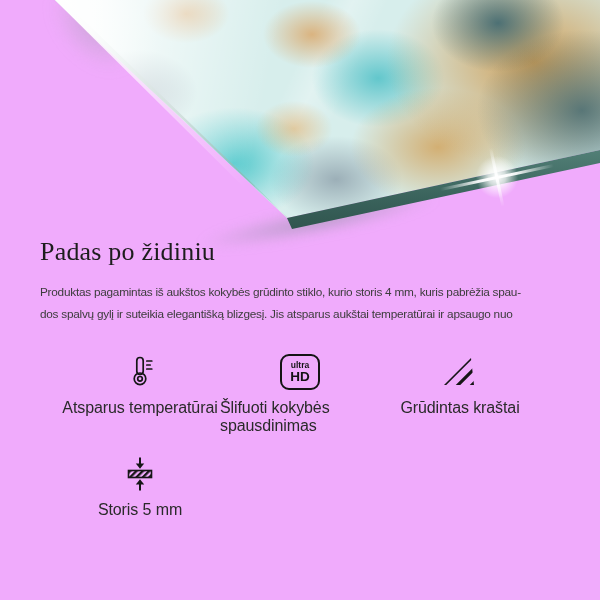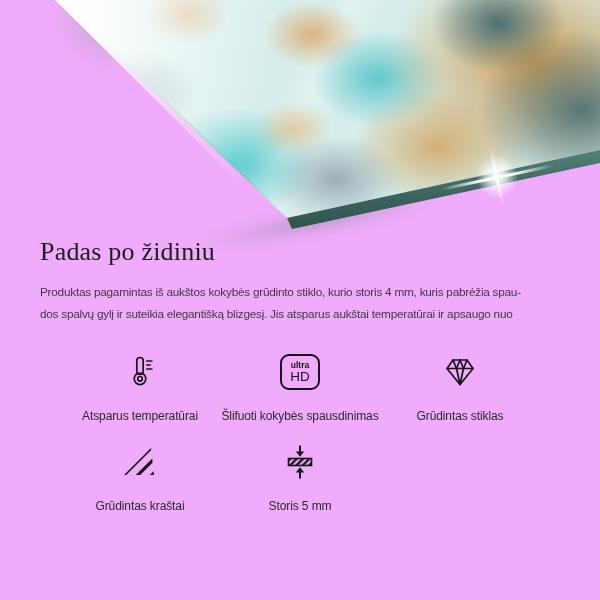--- a/index.html
+++ b/index.html
@@ -82,28 +82,28 @@
   .desc{margin:12px 0 12px 0;color:#3c3c3c;font-size:11.8px;line-height:21.5px;letter-spacing:-.25px;}
   .desc .dline{white-space:nowrap;}
 
   
   .features{
     display:grid;grid-template-columns:repeat(3,1fr);row-gap:16px;
     margin:24px 0 0 0;padding:0 20px;
   }
   .feature{display:flex;flex-direction:column;align-items:center;}
   .f-icon{height:46px;display:flex;align-items:center;justify-content:center;}
-  .f-label{margin-top:14px;font-size:12px;color:#2a2a2a;letter-spacing:-.1px;}
+  .f-label{margin-top:4px;font-size:16px;color:#2a2a2a;letter-spacing:-.1px;}
   .hd-box{
     width:36px;height:32px;border:2.3px solid #141414;border-radius:9px;
     display:flex;flex-direction:column;align-items:center;justify-content:center;
     color:#141414;line-height:1;
   }
   .hd-box .t1{font-size:8.5px;font-weight:700;letter-spacing:0;}
-  .hd-box .t2{font-size:13.5px;font-weight:400;margin-top:.5px;letter-spacing:0;}
+  .hd-box .t2{font-size:13.5px;font-weight:700;margin-top:.5px;letter-spacing:0;}
   svg.icon{display:block;}
 </style>
 </head>
 <body>
 
 <div class="page">
 
   <div class="hero">
     <div class="glass-shadow"></div>
     <div class="corner-wisp"></div>
@@ -148,35 +148,20 @@
         <div class="f-icon">
           <div class="hd-box">
             <span class="t1">ultra</span>
             <span class="t2">HD</span>
           </div>
         </div>
         <div class="f-label">Šlifuoti kokybės spausdinimas</div>
       </div>
 
 
-      <div class="feature">
-        <div class="f-icon">
-          <svg class="icon" width="40" height="40" viewBox="0 0 40 40" fill="none" stroke="#161616" stroke-width="1.7" stroke-linecap="round" stroke-linejoin="round">
-            <path d="M7 16.5 L13 8 L27 8 L33 16.5 L20 32.5 Z"></path>
-            <line x1="7" y1="16.5" x2="33" y2="16.5"></line>
-            <line x1="13" y1="8" x2="16.5" y2="16.5"></line>
-            <line x1="27" y1="8" x2="23.5" y2="16.5"></line>
-            <line x1="20" y1="8" x2="16.5" y2="16.5"></line>
-            <line x1="20" y1="8" x2="23.5" y2="16.5"></line>
-            <line x1="16.5" y1="16.5" x2="20" y2="32.5"></line>
-            <line x1="23.5" y1="16.5" x2="20" y2="32.5"></line>
-          </svg>
-        </div>
-        <div class="f-label">Grūdintas stiklas</div>
-      </div>
 
       <div class="feature">
         <div class="f-icon">
           <svg class="icon" width="40" height="40" viewBox="0 0 40 40" fill="none">
             <defs>
               <clipPath id="triClip">
                   <polygon points="4,33 31,6 34,33"></polygon>
                 </clipPath>
             </defs>
             <g clip-path="url(#triClip)" stroke="#161616" stroke-width="3.2">

